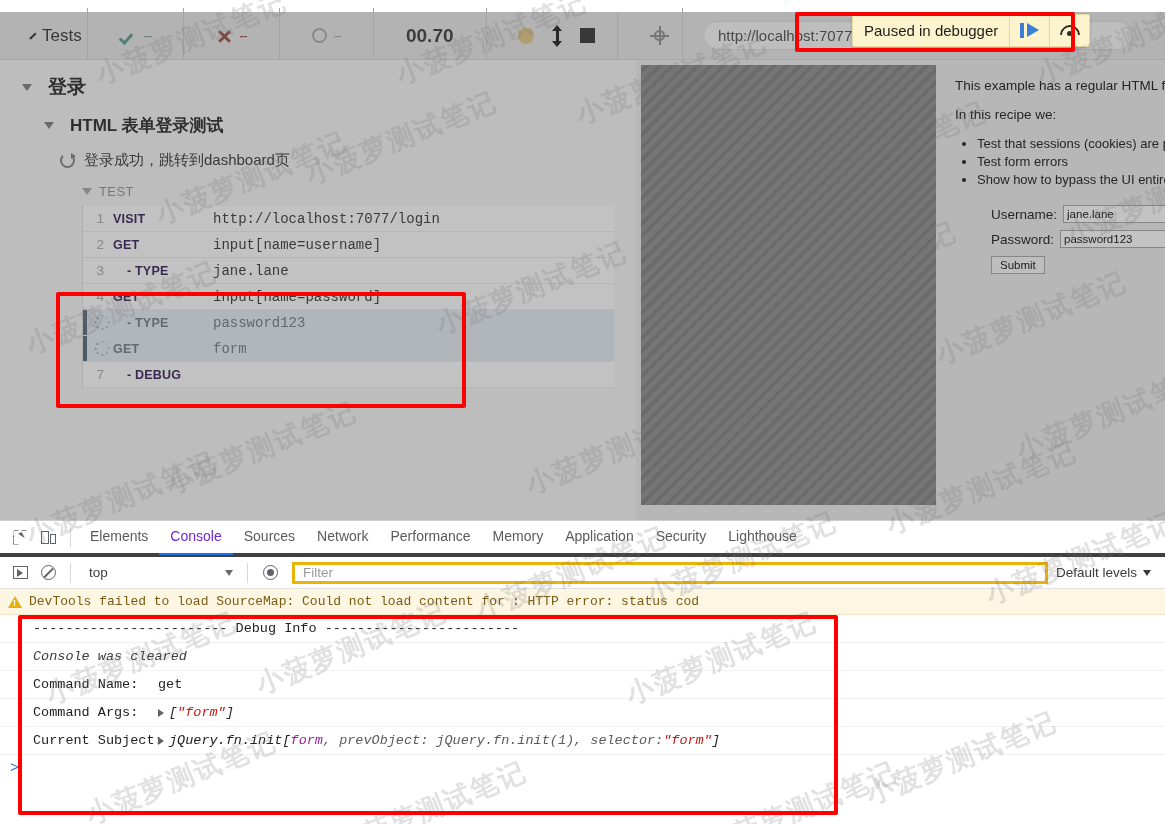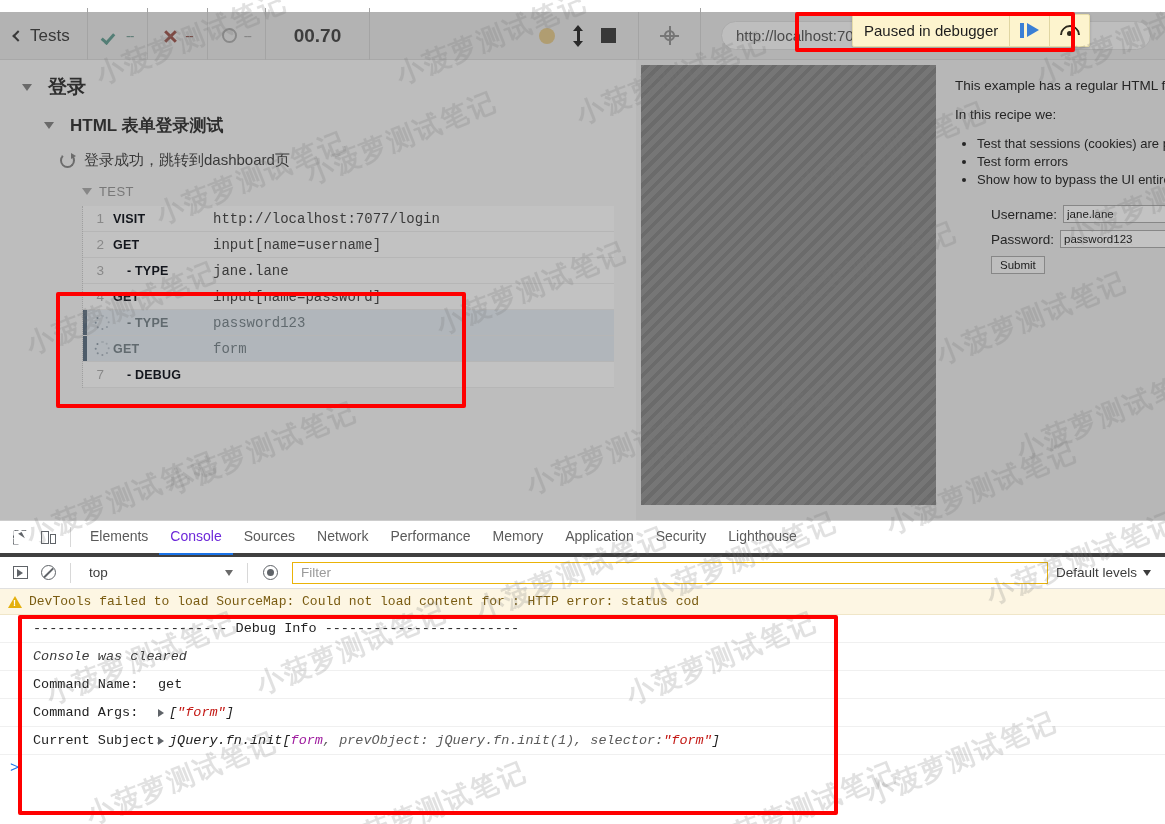--- a/index.html
+++ b/index.html
@@ -24,21 +24,21 @@
   
   .runner-header {
     position: absolute; left: 0; top: 12px;
     width: 1165px; height: 48px;
     background: #b9b9b9;
     display: flex; align-items: center;
     border-bottom: 1px solid #adadad;
   }
   .hdr-cell {
     height: 56px; display: flex; align-items: center;
-    padding: 0 14px;
+    padding: 0 32px;
     border-right: 1px solid #a9a9a9;
   }
   .hdr-back {
     width: 88px; justify-content: flex-start; gap: 5px;
     color: #3a3a3a; font-size: 17px; cursor: pointer;
   }
   .chev-left {
     display: inline-block; width: 8px; height: 8px;
     border-left: 2px solid #3a3a3a; border-bottom: 2px solid #3a3a3a;
     transform: rotate(45deg); margin-right: 3px;
@@ -223,21 +223,21 @@
     border-bottom: 1px solid #bcbcbc;
     background: #c8c8c8;
     position: relative;
   }
   .cmd .num {
     width: 30px; text-align: right; padding-right: 9px;
     color: #8d8d8d; font-size: 13.5px;
     font-family: "Liberation Sans", sans-serif;
   }
   .cmd .name {
-    width: 100px; color: #0f172a; font-weight: bold;
+    width: 100px; color: #4c1d95; font-weight: bold;
     font-size: 12.5px; letter-spacing: .2px;
     font-family: "Liberation Sans", sans-serif;
   }
   .cmd .name.child { padding-left: 14px; }
   .cmd .msg {
     color: #3c3c3c; font-size: 14px;
     font-family: "Liberation Mono", monospace;
     white-space: nowrap; overflow: hidden;
   }
   
@@ -386,21 +386,21 @@
   .ico-eye .o {
     position: absolute; inset: 0; border-radius: 50%;
     border: 1.7px solid #5f6368;
   }
   .ico-eye .i {
     position: absolute; left: 4px; top: 4px;
     width: 7px; height: 7px; border-radius: 50%; background: #5f6368;
   }
   .filter-box {
     flex: 1 1 auto; height: 22px; margin: 0 8px;
-    background: #fff; border: 1px solid #eab308;
+    background: #fff; border: 3px solid #eab308;
     display: flex; align-items: center; padding: 0 8px;
     font-size: 13.5px; color: #9a9a9a;
   }
   .levels {
     display: flex; align-items: center; gap: 6px;
     padding-right: 14px; font-size: 13.5px; color: #3c3c3c; cursor: pointer;
   }
   .levels .caret-dn { border-top-color: #3c3c3c; }
 
   

